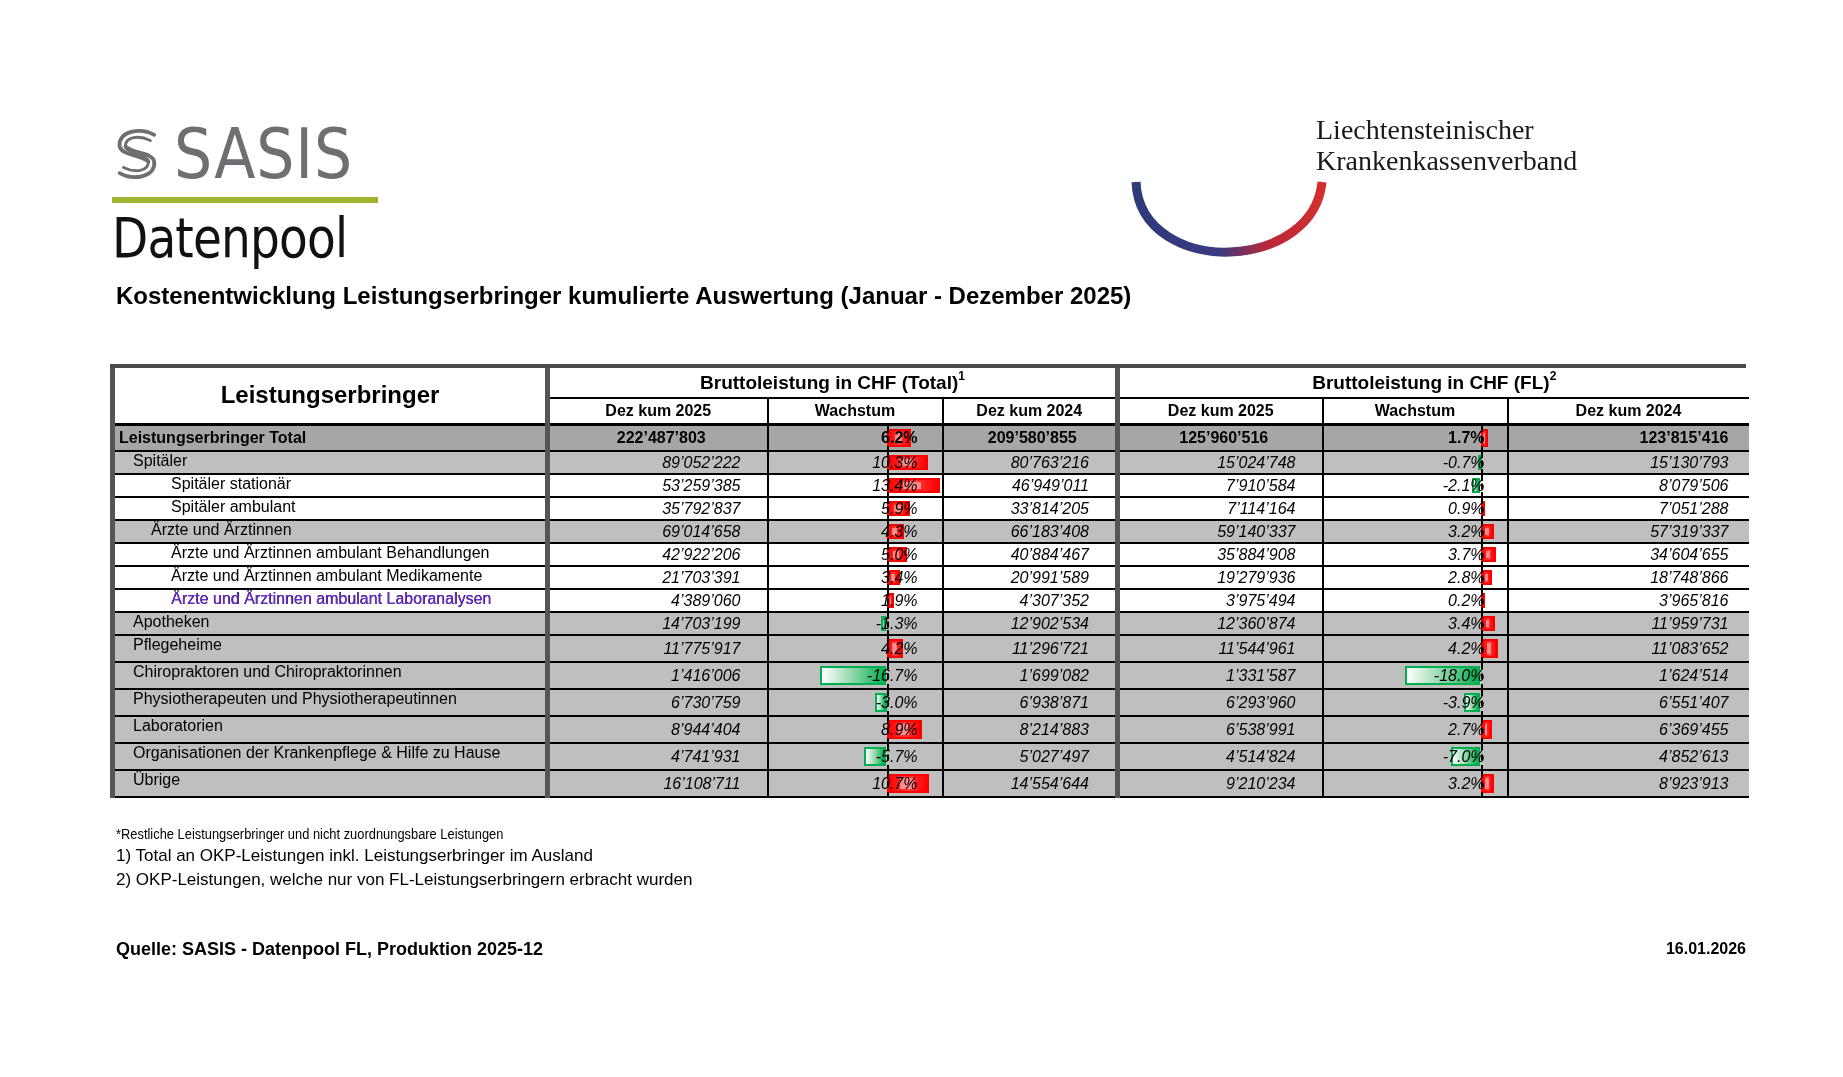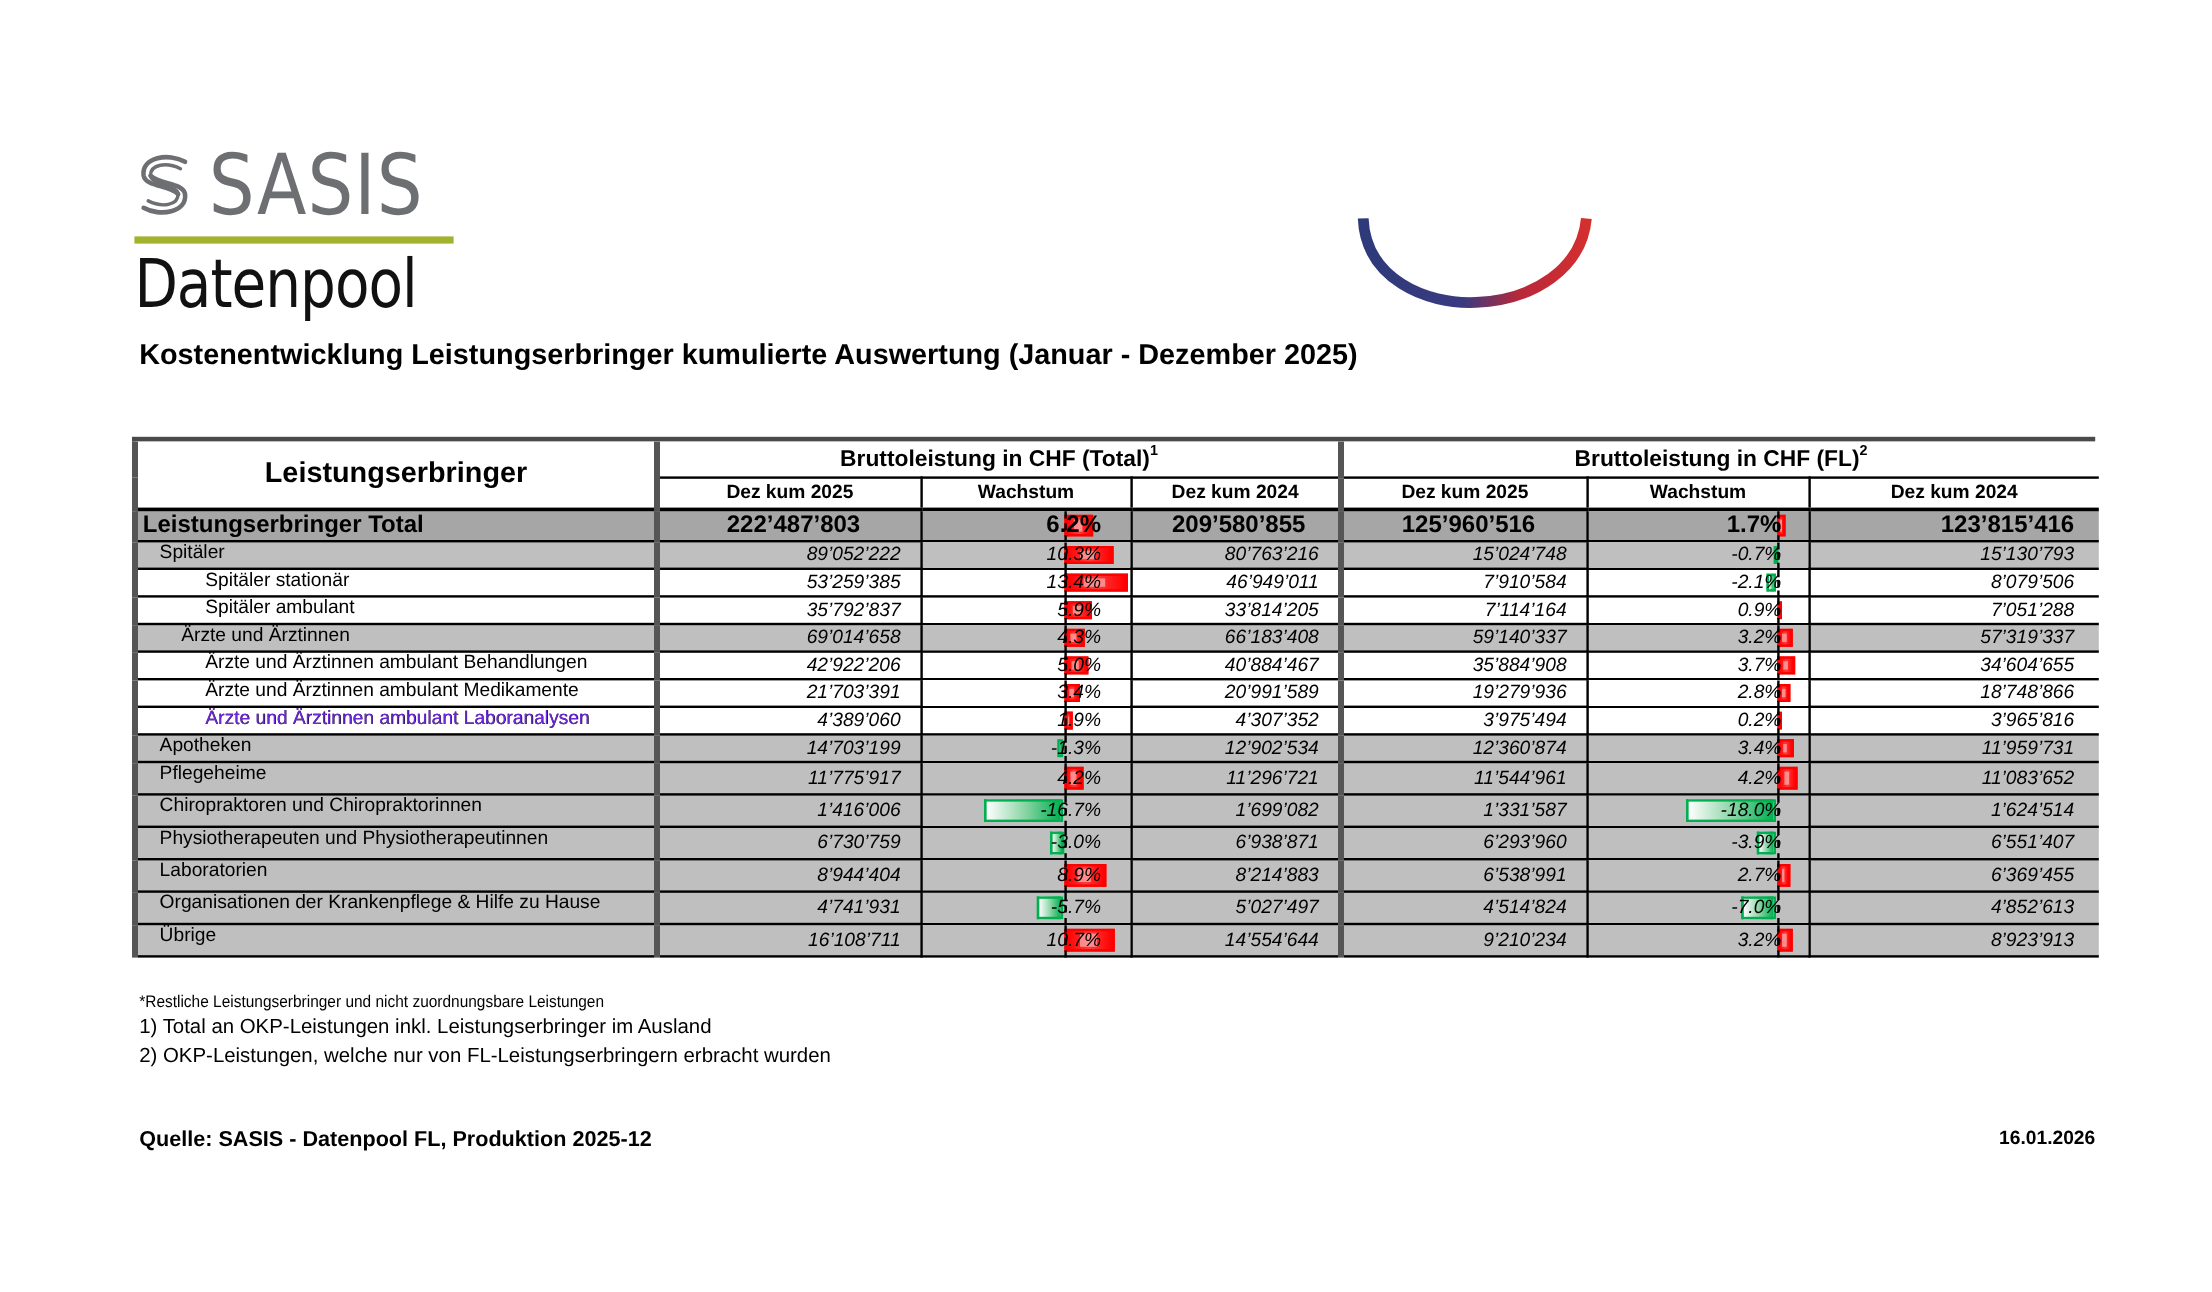--- a/index.html
+++ b/index.html
@@ -36,30 +36,30 @@
   col.c-f24 { width: 241px; }
 
   .hdr-label { font-size: 24px; font-weight: bold; text-align: center; background: #fff; border-left: 5px solid #555; border-right: 5px solid #555; border-bottom: 3px solid #000; }
   .hdr-group { font-size: 19px; font-weight: bold; text-align: center; height: 30px; border-bottom: 2px solid #000; background: #fff; }
   .hdr-group sup { font-size: 12px; position: relative; top: -2px; }
   .hdr-group.fl { border-left: 5px solid #555; }
   .hdr-sub { font-size: 16px; font-weight: bold; text-align: center; height: 26px; background: #fff; border-bottom: 3px solid #000; border-right: 2px solid #000; }
   .hdr-sub.last-total { border-right: 5px solid #555; }
   .hdr-sub.last { border-right: none; }
 
-  tr.total td { background: #a6a6a6; height: 27px; font-size: 20px; font-weight: bold; border-bottom: 2px solid #000; }
+  tr.total td { background: #a6a6a6; height: 27px; font-size: 16px; font-weight: bold; border-bottom: 2px solid #000; }
   tr.total td.lbl { text-align: left; padding-left: 4px; }
   tr.body td { height: 23px; font-size: 16px; font-style: italic; border-bottom: 2px solid #000; }
   tr.body td.lbl { font-style: normal; font-size: 16px; vertical-align: top; line-height: 18px; padding-top: 0; }
   tr.body.tall td { height: 27px; }
   tr.grey td { background: #bfbfbf; }
   tr.white td { background: #ffffff; }
 
   td.lbl { border-left: 5px solid #555; border-right: 5px solid #555; }
-  td.num { text-align: right; padding-right: 16px; border-right: 2px solid #000; }
+  td.num { text-align: right; padding-right: 26px; border-right: 2px solid #000; }
   td.num.right-of-group { border-right: 5px solid #555; }
   td.num.last { border-right: none; padding-right: 20px; }
   td.pct { position: relative; text-align: right; border-right: 2px solid #000; padding-right: 0; }
   tr.total td.pct, tr.total td.num { text-align: right; }
   tr.total td.num { text-align: center; padding-right: 0; }
   tr.total td.num.last { text-align: right; padding-right: 20px; }
   .indent-1 { padding-left: 18px !important; }
   .indent-1b { padding-left: 36px !important; margin-top: 36px; }
   .indent-2 { padding-left: 56px !important; }
   .bold-label { font-weight: normal; color: #6d28d9; text-shadow: 0.3px 0 0 #000; }
@@ -103,20 +103,24 @@
     <defs>
       <linearGradient id="arcg" x1="0" y1="0" x2="1" y2="0">
         <stop offset="0" stop-color="#2e3a7a"></stop>
         <stop offset="0.45" stop-color="#3a3a80"></stop>
         <stop offset="0.7" stop-color="#b8283a"></stop>
         <stop offset="1" stop-color="#d32f2f"></stop>
       </linearGradient>
     </defs>
     <path d="M8 70 C10 120, 60 142, 102 140 C150 138, 190 112, 194 70" fill="none" stroke="url(#arcg)" stroke-width="9"></path>
   </svg>
+  <div class="lkv-name">
+    <div>Liechtensteinischer</div>
+    <div>Krankenkassenverband</div>
+  </div>
 </div>
 
 <div class="main-title">Kostenentwicklung Leistungserbringer kumulierte Auswertung (Januar - Dezember 2025)</div>
 
 <div class="tbl">
   <div class="tbl-top-border"></div>
   <table>
     <colgroup>
       <col class="c-label">
         <col class="c-t25">

